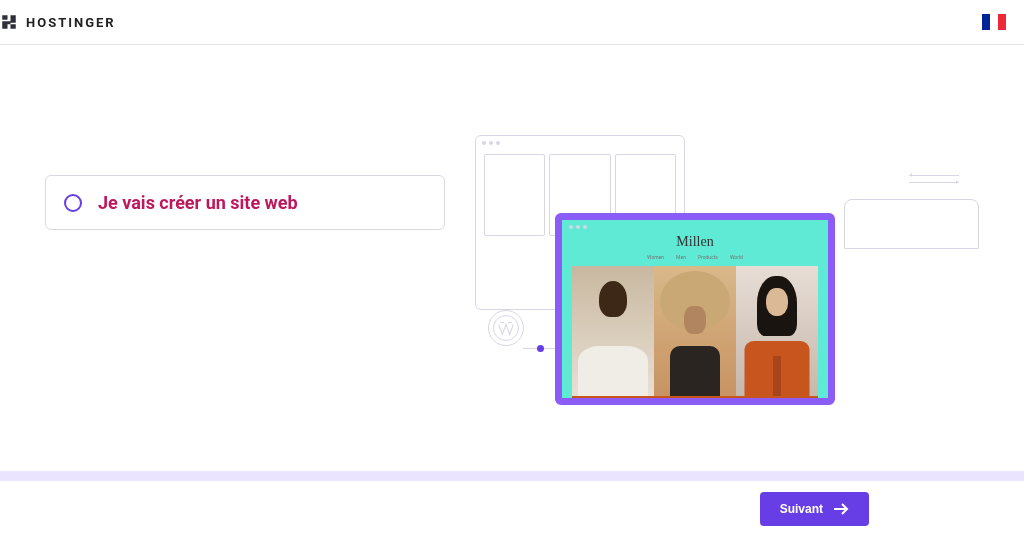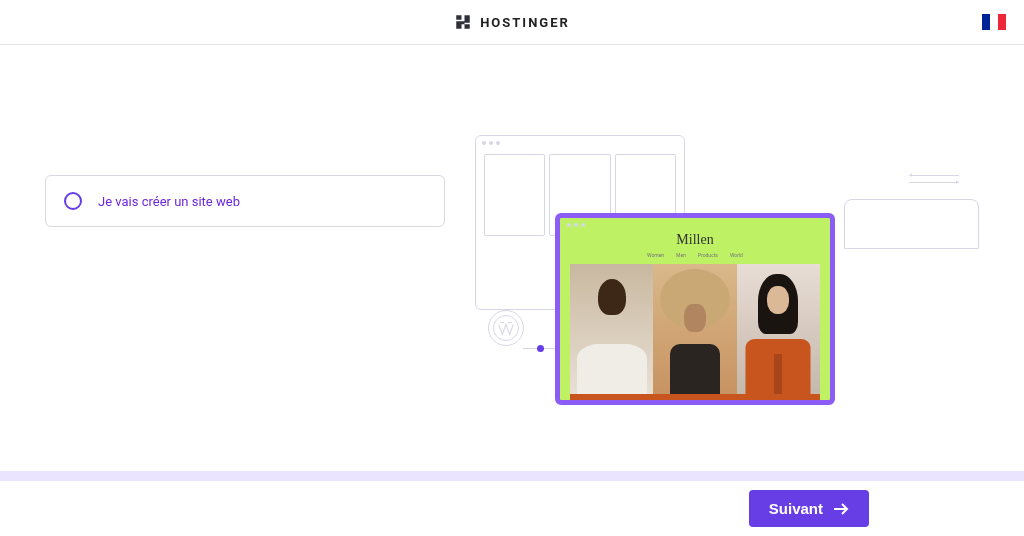--- a/index.html
+++ b/index.html
@@ -15,21 +15,21 @@
       height: 536px;
       position: relative;
       overflow: hidden;
     }
 
     .header {
       height: 45px;
       border-bottom: 1px solid #e5e5e5;
       display: flex;
       align-items: center;
-      justify-content: center;
+      justify-content: flex-start;
       position: relative;
     }
 
     .logo {
       display: flex;
       align-items: center;
       gap: 8px;
       font-weight: 700;
       letter-spacing: 2px;
       font-size: 13px;
@@ -98,23 +98,23 @@
     }
 
     .radio-inner {
       width: 9px;
       height: 9px;
       background: #673de6;
       border-radius: 50%;
     }
 
     .option-label {
-      font-size: 13px;
-      font-weight: 400;
-      color: #6d28d9;
+      font-size: 18px;
+      font-weight: 700;
+      color: #be185d;
     }
 
     .right {
       flex: 1;
       position: relative;
       height: 280px;
       margin-top: -40px;
     }
 
     .wireframe-back {
@@ -227,23 +227,23 @@
       border: 1px solid #d6d6e5;
       border-radius: 8px 8px 0 0;
     }
 
     .website-preview {
       position: absolute;
       top: 78px;
       left: 80px;
       width: 280px;
       height: 192px;
-      border: 5px solid #8b5cf6;
+      border: 7px solid #8b5cf6;
       border-radius: 6px;
-      background: #bef264;
+      background: #5eead4;
       overflow: hidden;
     }
 
     .preview-header {
       padding: 5px 7px;
       display: flex;
       gap: 3px;
     }
     .preview-header span {
       width: 4px; height: 4px; border-radius: 50%; background: #d6d6e5;
@@ -416,21 +416,21 @@
       justify-content: flex-end;
       padding: 0 155px 0 0;
     }
 
     .next-button {
       background: #673de6;
       color: #fff;
       border: none;
       border-radius: 4px;
       padding: 10px 20px;
-      font-size: 15px;
+      font-size: 12px;
       font-weight: 700;
       display: flex;
       align-items: center;
       gap: 10px;
       cursor: pointer;
     }
 
     .next-arrow {
       width: 16px;
       height: 12px;

